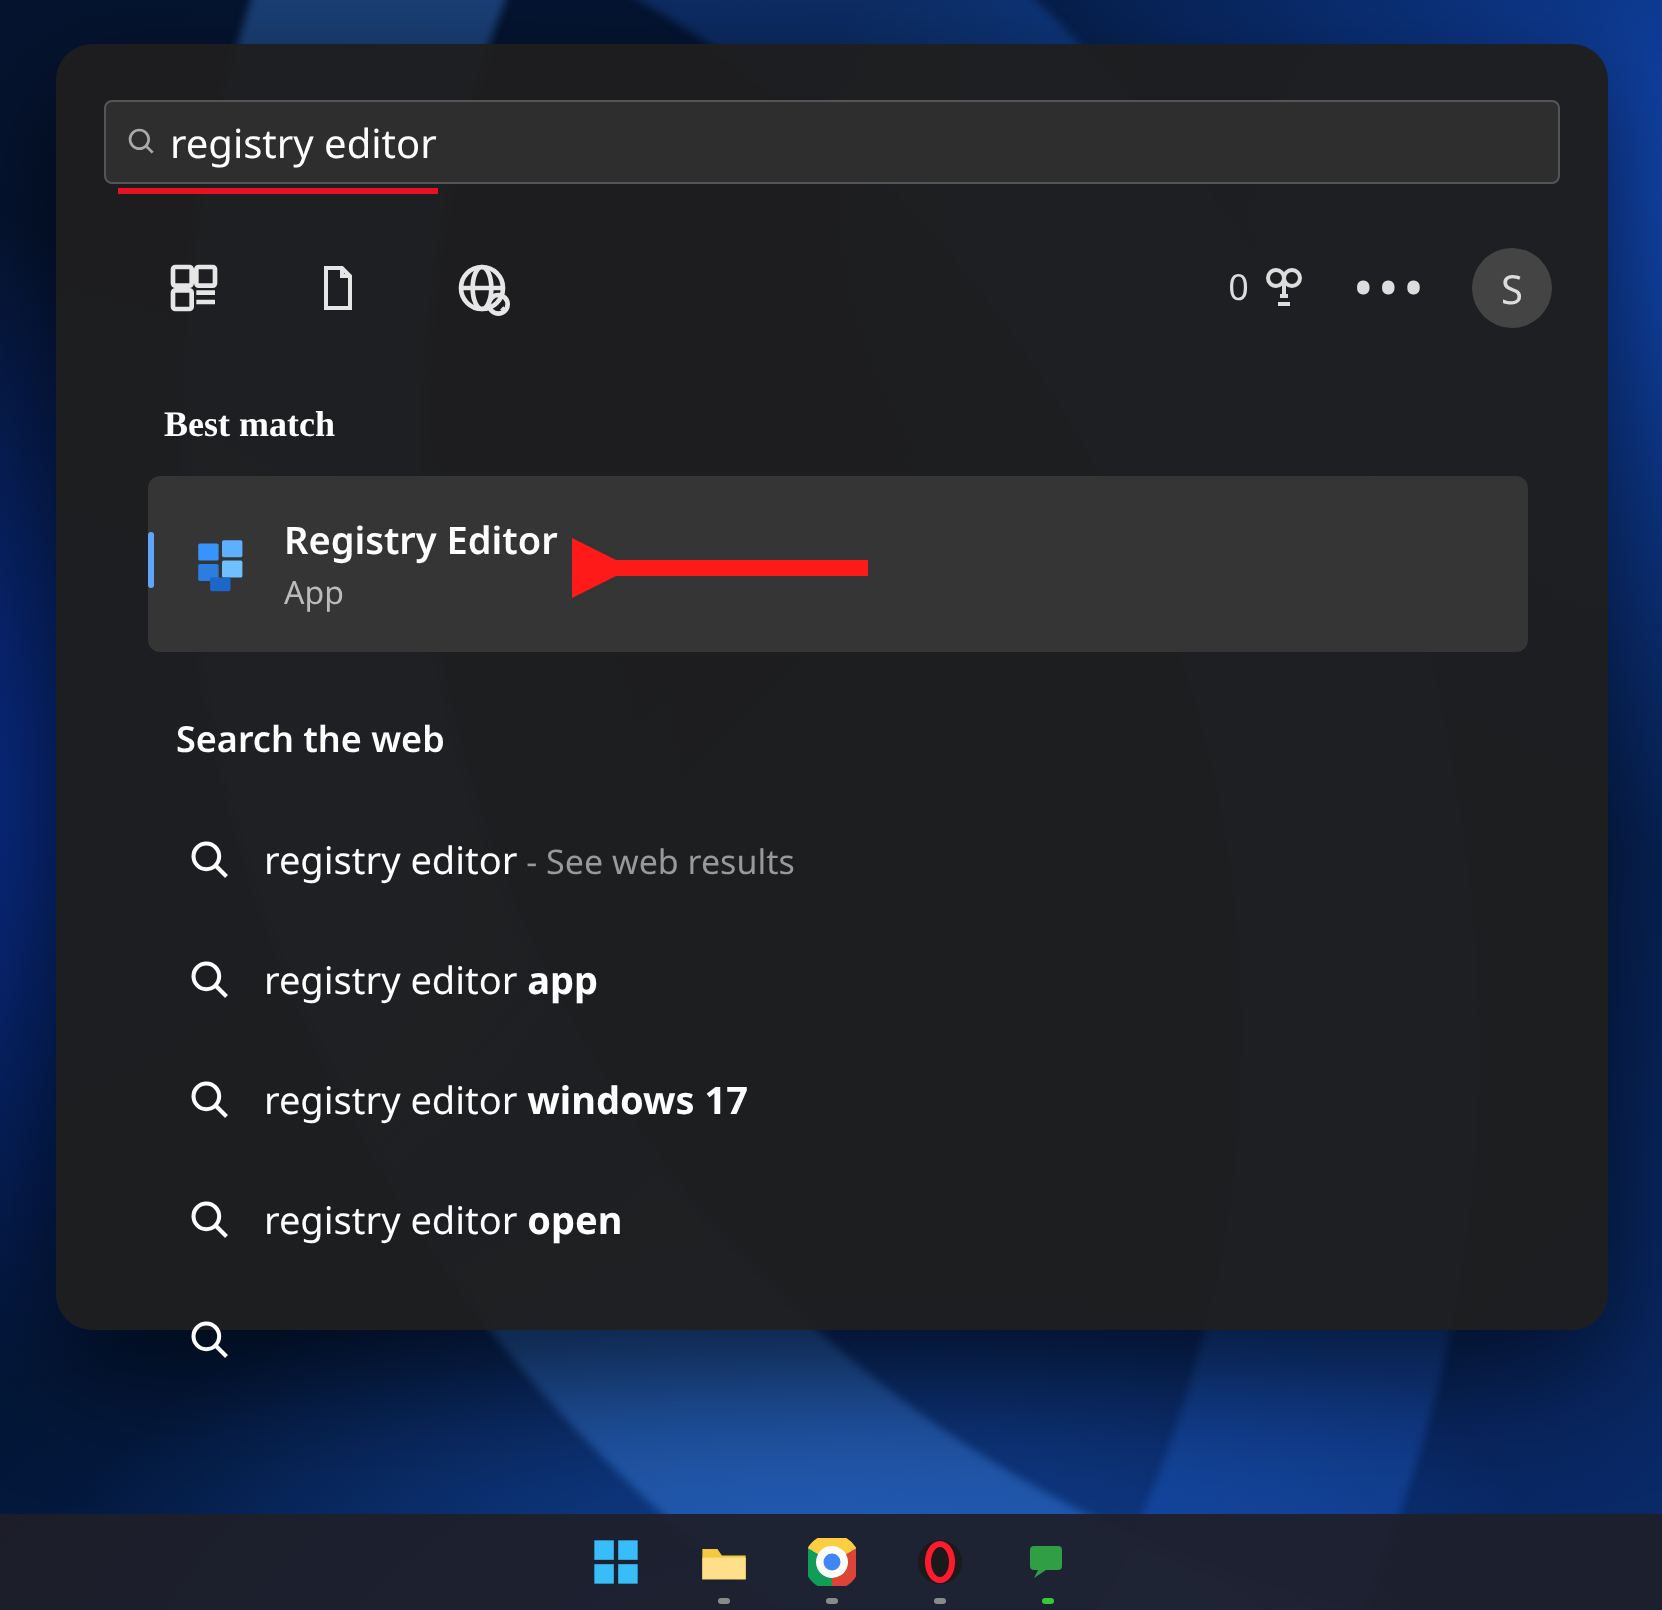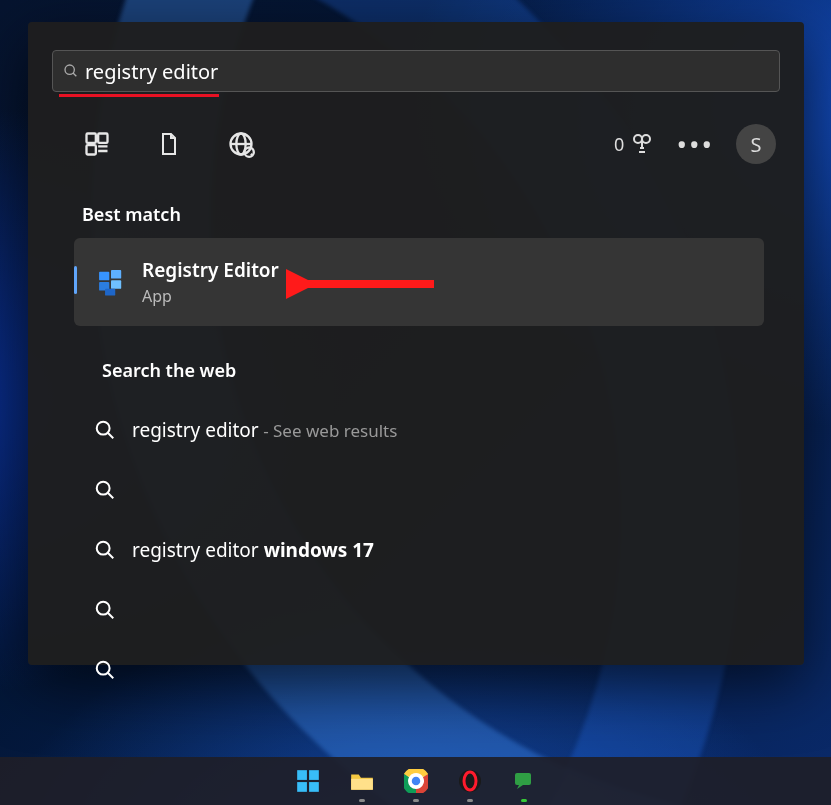--- a/index.html
+++ b/index.html
@@ -24,21 +24,21 @@
       border: 120px solid rgba(40,120,255,0.25);
       filter: blur(2px);
     }
     .wallpaper::before { width:1200px; height:1200px; left:-700px; top:-200px; }
     .wallpaper::after  { width:1200px; height:1200px; right:-700px; top:-500px; border-color: rgba(70,150,255,0.35);}
     .search-panel {
       position: absolute;
       left: 28px; top: 22px;
       width: 776px; height: 643px;
       background: rgba(30,30,30,0.96);
-      border-radius: 4px;
+      border-radius: 18px;
       box-shadow: 0 20px 60px rgba(0,0,0,0.6);
       padding: 0;
     }
     .search-field {
       position: absolute;
       left: 24px; top: 28px;
       width: 728px; height: 42px;
       background: #2e2e2e;
       border: 1px solid #555;
       border-radius: 4px;
@@ -66,42 +66,42 @@
     .points { display:flex; align-items:center; gap:6px; font-size:18px; color:#ddd; }
     .more { font-size: 28px; letter-spacing: 2px; color:#ddd; cursor:pointer; line-height:10px; }
     .avatar {
       width:40px; height:40px; border-radius:50%;
       background:#444; color:#ddd; display:flex;
       align-items:center; justify-content:center; font-size:20px;
     }
     .section-label {
       position:absolute; left:54px; color:#fff; font-size:18px; font-weight:600;
     }
-    .sec-best { top: 180px; }
+    .sec-best { top: 180px; font-family: Liberation Serif, serif; }
     .result-card {
       position:absolute; left:46px; top: 216px;
       width: 690px; height: 88px;
       background: #353535; border-radius:6px;
       display:flex; align-items:center; padding: 0 14px;
       cursor:pointer;
     }
     .result-card .accent {
       position:absolute; left:0; top:28px; width:3px; height:28px;
       background:#60a5fa; border-radius:3px;
     }
     .regicon { width:34px; height:34px; margin-left:6px; margin-right:14px;
       display:flex; align-items:center; justify-content:center; }
     .result-text { display:flex; flex-direction:column; }
     .result-title { color:#fff; font-size:19px; font-weight:600; }
     .result-sub { color:#bbb; font-size:16px; margin-top:2px; }
     .arrow {
       position:absolute; left: 258px; top: 242px;
       width: 150px; height: 40px; pointer-events:none;
     }
-    .sec-web { top: 336px; left:60px;margin-left:14px; }
+    .sec-web { top: 336px; left:60px; }
     .web-list { position:absolute; left:60px; top: 378px; width: 660px; }
     .web-item {
       display:flex; align-items:center; gap: 16px;
       height: 60px; cursor:pointer; color:#fff;
     }
     .web-item .mag { width:22px; height:22px; color:#fff; flex:0 0 22px; margin-left:6px; }
     .web-text { font-size:19px; }
     .web-text .bold { font-weight:700; }
     .web-text .hint { color:#999; font-size:17px; }
     
@@ -208,33 +208,35 @@
           <circle cx="10" cy="10" r="7"></circle>
           <line x1="21" y1="21" x2="15" y2="15"></line>
         </svg>
       <div class="web-text"><span>registry editor</span><span class="bold"></span><span class="hint"> - See web results</span></div>
     </div>
     <div class="web-item">
       <svg class="mag" viewBox="0 0 24 24" fill="none" stroke="currentColor" stroke-width="2.2">
           <circle cx="10" cy="10" r="7"></circle>
           <line x1="21" y1="21" x2="15" y2="15"></line>
         </svg>
+      <div class="web-text"><span>registry editor </span><span class="bold">app</span><span class="hint"></span></div>
     </div>
     <div class="web-item">
       <svg class="mag" viewBox="0 0 24 24" fill="none" stroke="currentColor" stroke-width="2.2">
           <circle cx="10" cy="10" r="7"></circle>
           <line x1="21" y1="21" x2="15" y2="15"></line>
         </svg>
       <div class="web-text"><span>registry editor </span><span class="bold">windows 17</span><span class="hint"></span></div>
     </div>
     <div class="web-item">
       <svg class="mag" viewBox="0 0 24 24" fill="none" stroke="currentColor" stroke-width="2.2">
           <circle cx="10" cy="10" r="7"></circle>
           <line x1="21" y1="21" x2="15" y2="15"></line>
         </svg>
+      <div class="web-text"><span>registry editor </span><span class="bold">open</span><span class="hint"></span></div>
     </div>
     <div class="web-item">
       <svg class="mag" viewBox="0 0 24 24" fill="none" stroke="currentColor" stroke-width="2.2">
           <circle cx="10" cy="10" r="7"></circle>
           <line x1="21" y1="21" x2="15" y2="15"></line>
         </svg>
     </div>
   </div>
 </div>
 

